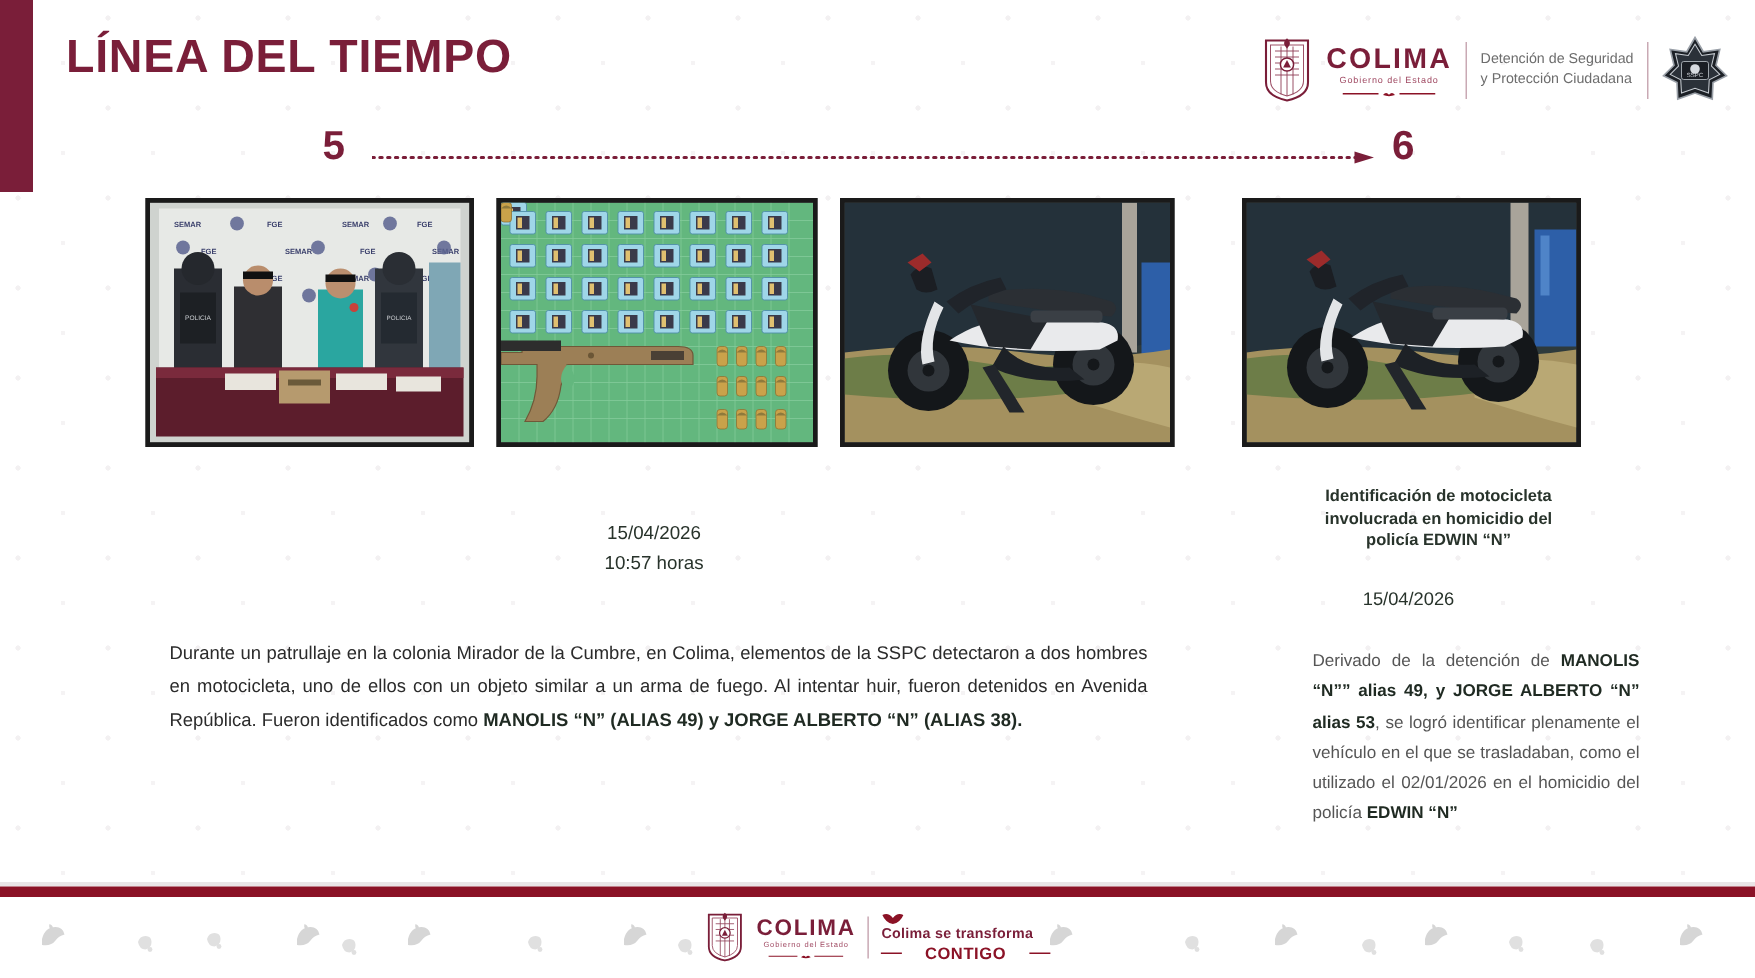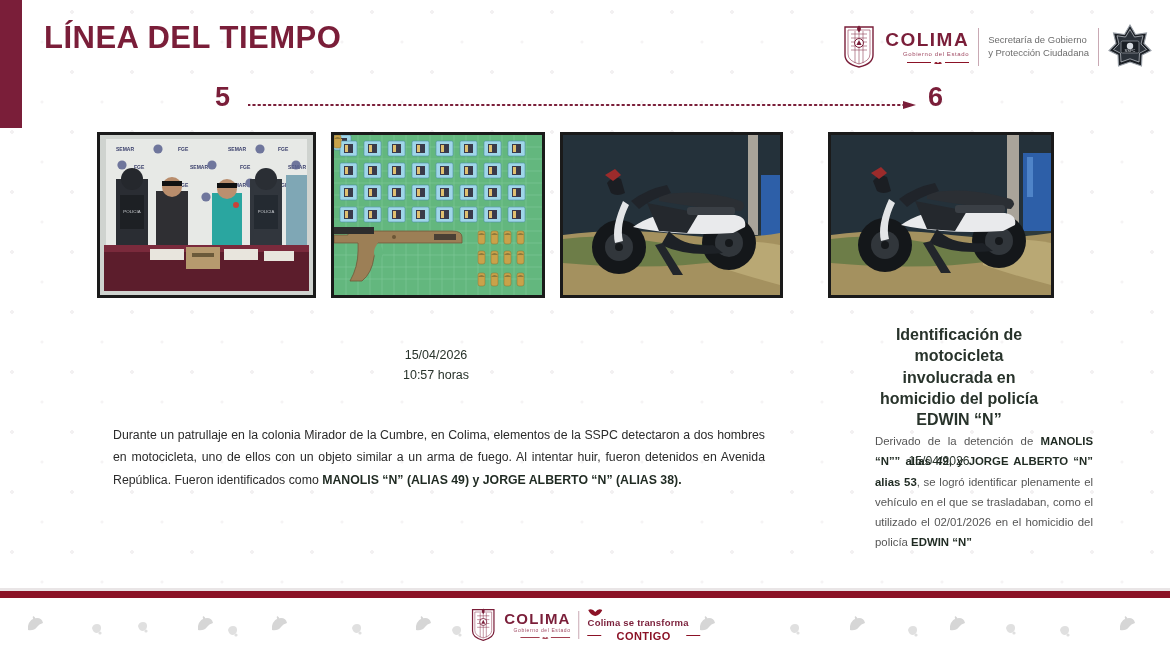--- a/index.html
+++ b/index.html
@@ -44,21 +44,21 @@
     display: flex; align-items: center; gap: 9px;
     height: 50px;
   }
   .crest {
     width: 34px; height: 44px;
     position: relative;
     display: flex; align-items: center; justify-content: center;
   }
   .crest svg { width: 34px; height: 44px; display: block; }
   .colima-word {
-    display: flex; flex-direction: column; align-items: flex-end;
+    display: flex; flex-direction: column; align-items: center;
     line-height: 1;
   }
   .colima-word .big {
     font-size: 19px; font-weight: bold; letter-spacing: 1.5px;
     color: #7a1e39;
   }
   .colima-word .small {
     font-size: 6px; letter-spacing: 0.6px; color: #a04a63;
     margin-top: 2px;
   }
@@ -119,21 +119,21 @@
     color: #2b2b2b;
     text-align: justify;
   }
   .body-left b { color: #1f2a22; }
 
   .cap-right {
     position: absolute; left: 828px; top: 324px;
     width: 222px; text-align: center;
   }
   .cap-right .title {
-    font-size: 16px; font-weight: bold; color: #28332b; line-height: 1.33; margin-left: 40px;
+    font-size: 11px; font-weight: bold; color: #28332b; line-height: 1.33; margin-left: 40px;
   }
   .cap-right .date {
     margin-top: 24px; font-size: 12.2px; color: #28332b;
   }
   .body-right {
     position: absolute; left: 831px; top: 431px;
     width: 218px;
     font-size: 11.4px; line-height: 1.78;
     color: #555; text-align: justify; margin-left: 44px;
   }
@@ -219,21 +219,21 @@
       <div class="rule">
         <svg viewBox="0 0 62 5">
           <line x1="0" y1="2.5" x2="24" y2="2.5" stroke="#8b1226" stroke-width="1"></line>
           <line x1="38" y1="2.5" x2="62" y2="2.5" stroke="#8b1226" stroke-width="1"></line>
           <path d="M27 3.4 q2-2.6 4-0.2 q2-2.4 4 0.2 q-4 1.4 -8 0 z" fill="#8b1226"></path>
         </svg>
       </div>
     </div>
     <div class="vdiv"></div>
     <div class="sec-text">
-      <div>Secretaría de Gobierno</div>
+      <div>Detención de Seguridad</div>
       <div>y Protección Ciudadana</div>
     </div>
     <div class="vdiv"></div>
     <div class="star-badge">
       <svg viewBox="0 0 44 46">
         <path d="M22 1 L27.5 10.5 L38.5 9 L36 19.5 L43 26.5 L34 31 L33.5 42 L22 38 L10.5 42 L10 31 L1 26.5 L8 19.5 L5.5 9 L16.5 10.5 Z" fill="#1c2026" stroke="#9aa0a8" stroke-width="1.1"></path>
         <path d="M22 5.5 L26.5 13 L35 11.8 L33 20 L38.5 25.6 L31.5 29.2 L31 38 L22 34.8 L13 38 L12.5 29.2 L5.5 25.6 L11 20 L9 11.8 L17.5 13 Z" fill="#2b3139" stroke="#c7ccd2" stroke-width="0.7"></path>
         <rect x="13" y="17" width="18" height="12" rx="1.5" fill="#1a1e24" stroke="#aeb4bb" stroke-width="0.6"></rect>
         <circle cx="22" cy="22" r="3.2" fill="#d7dbe0"></circle>
         <text x="22" y="27.5" font-size="4" fill="#d7dbe0" text-anchor="middle" font-family="Liberation Sans, sans-serif">SSPC</text>

